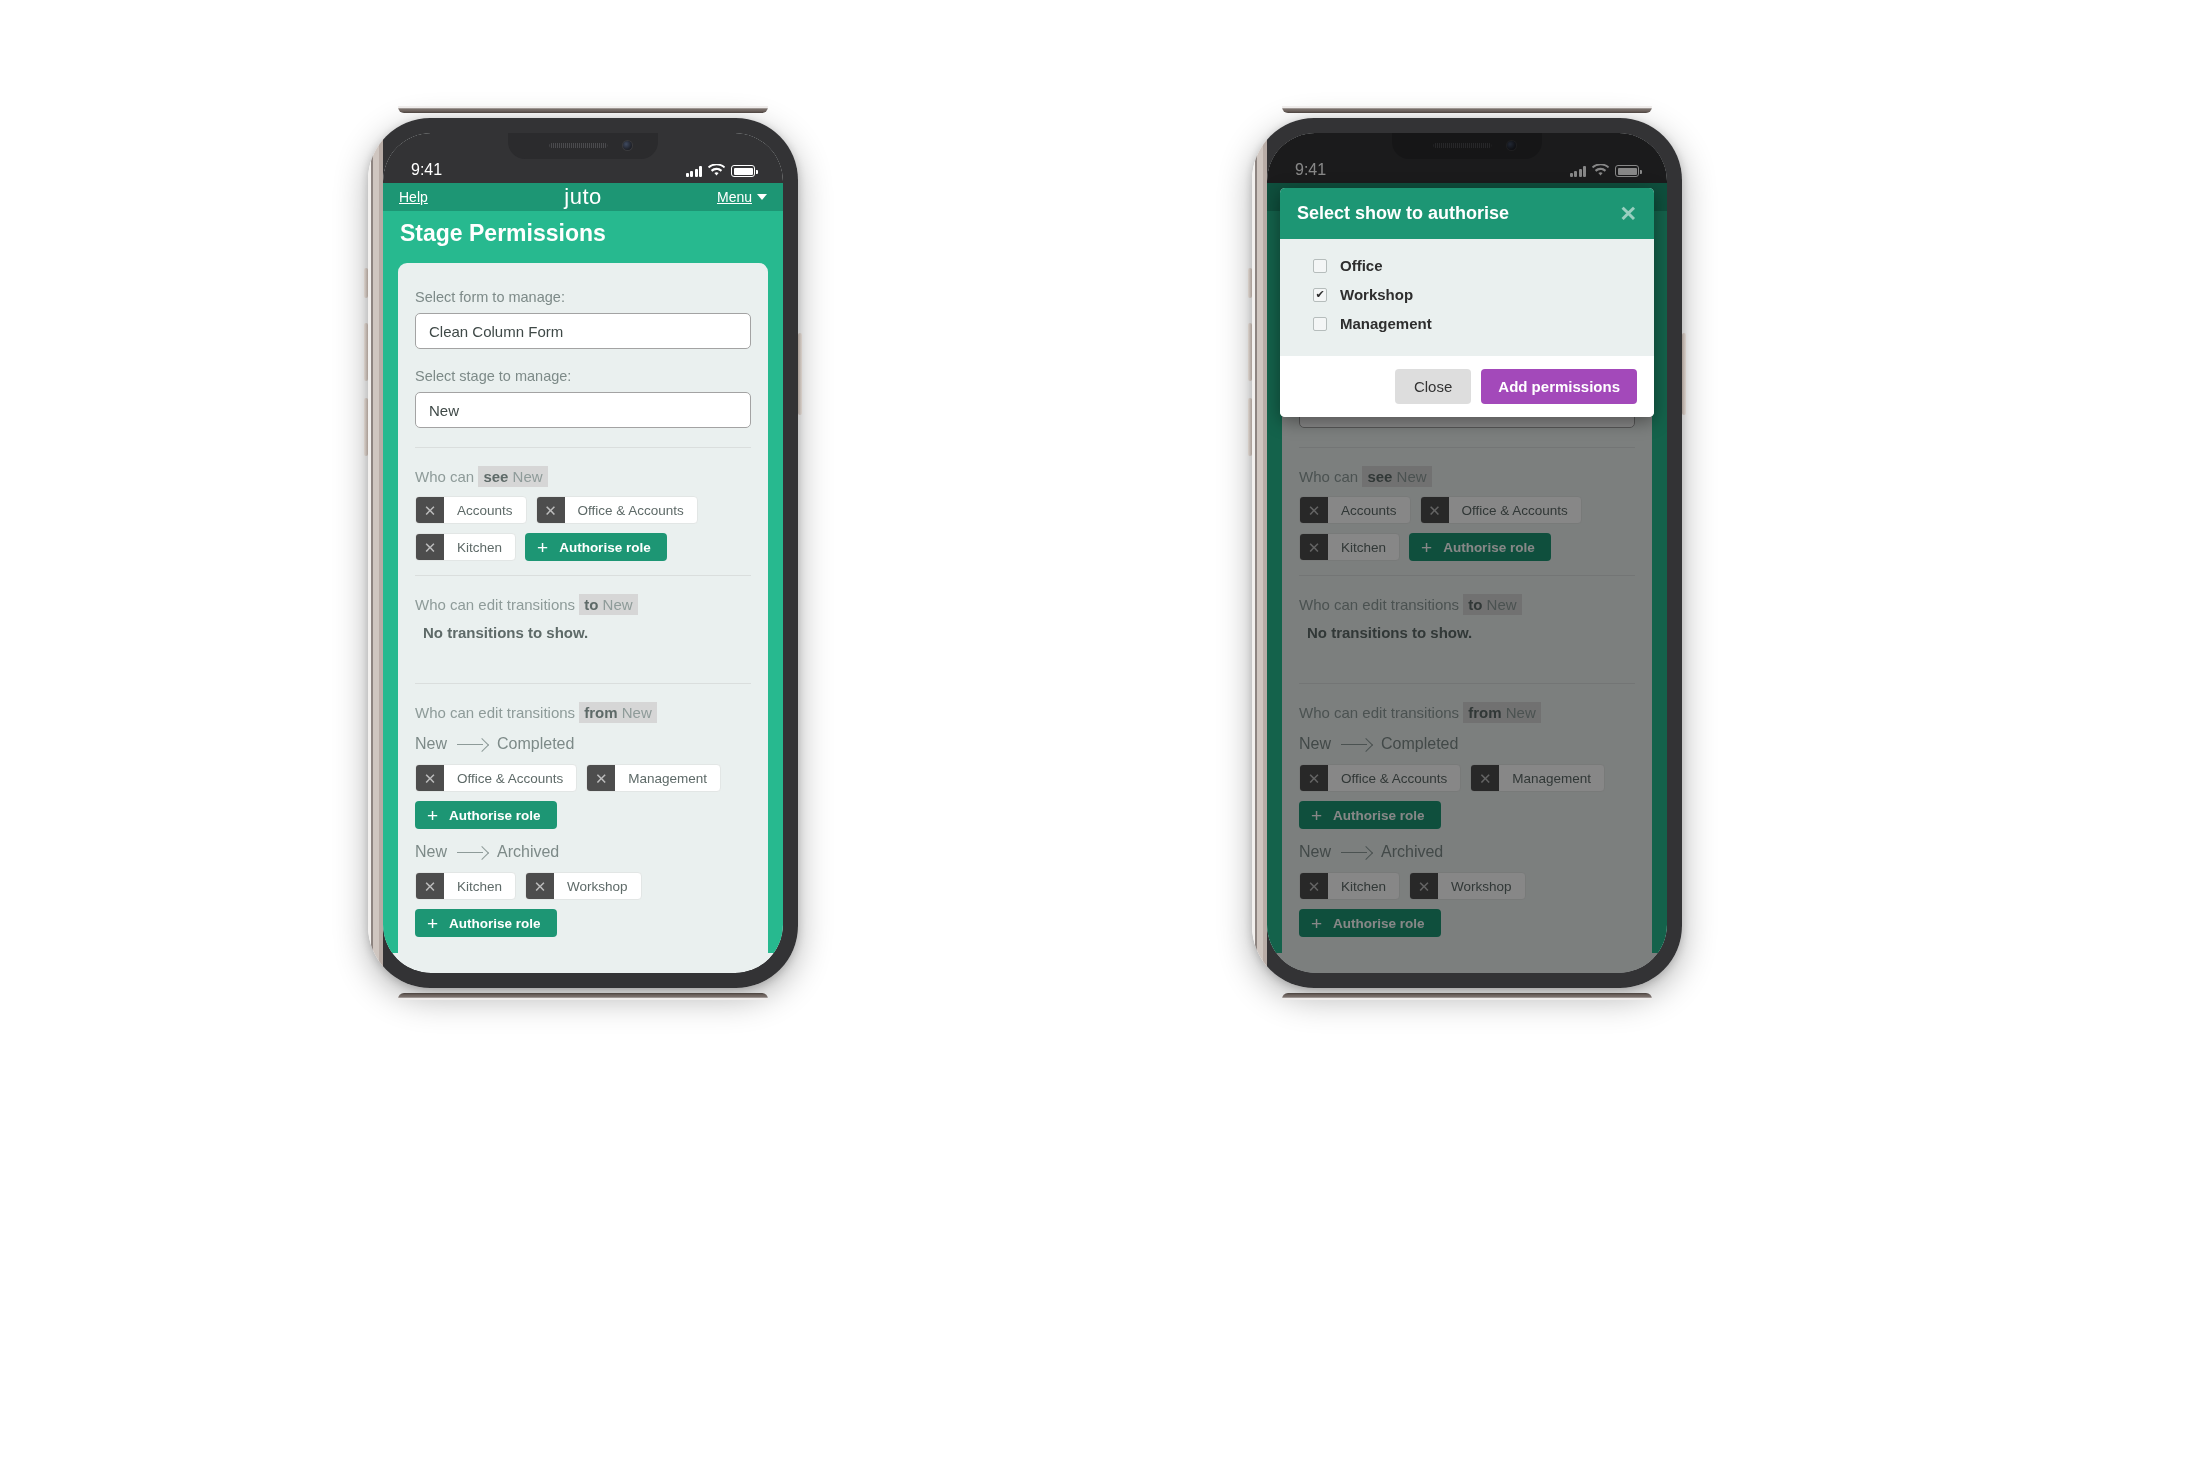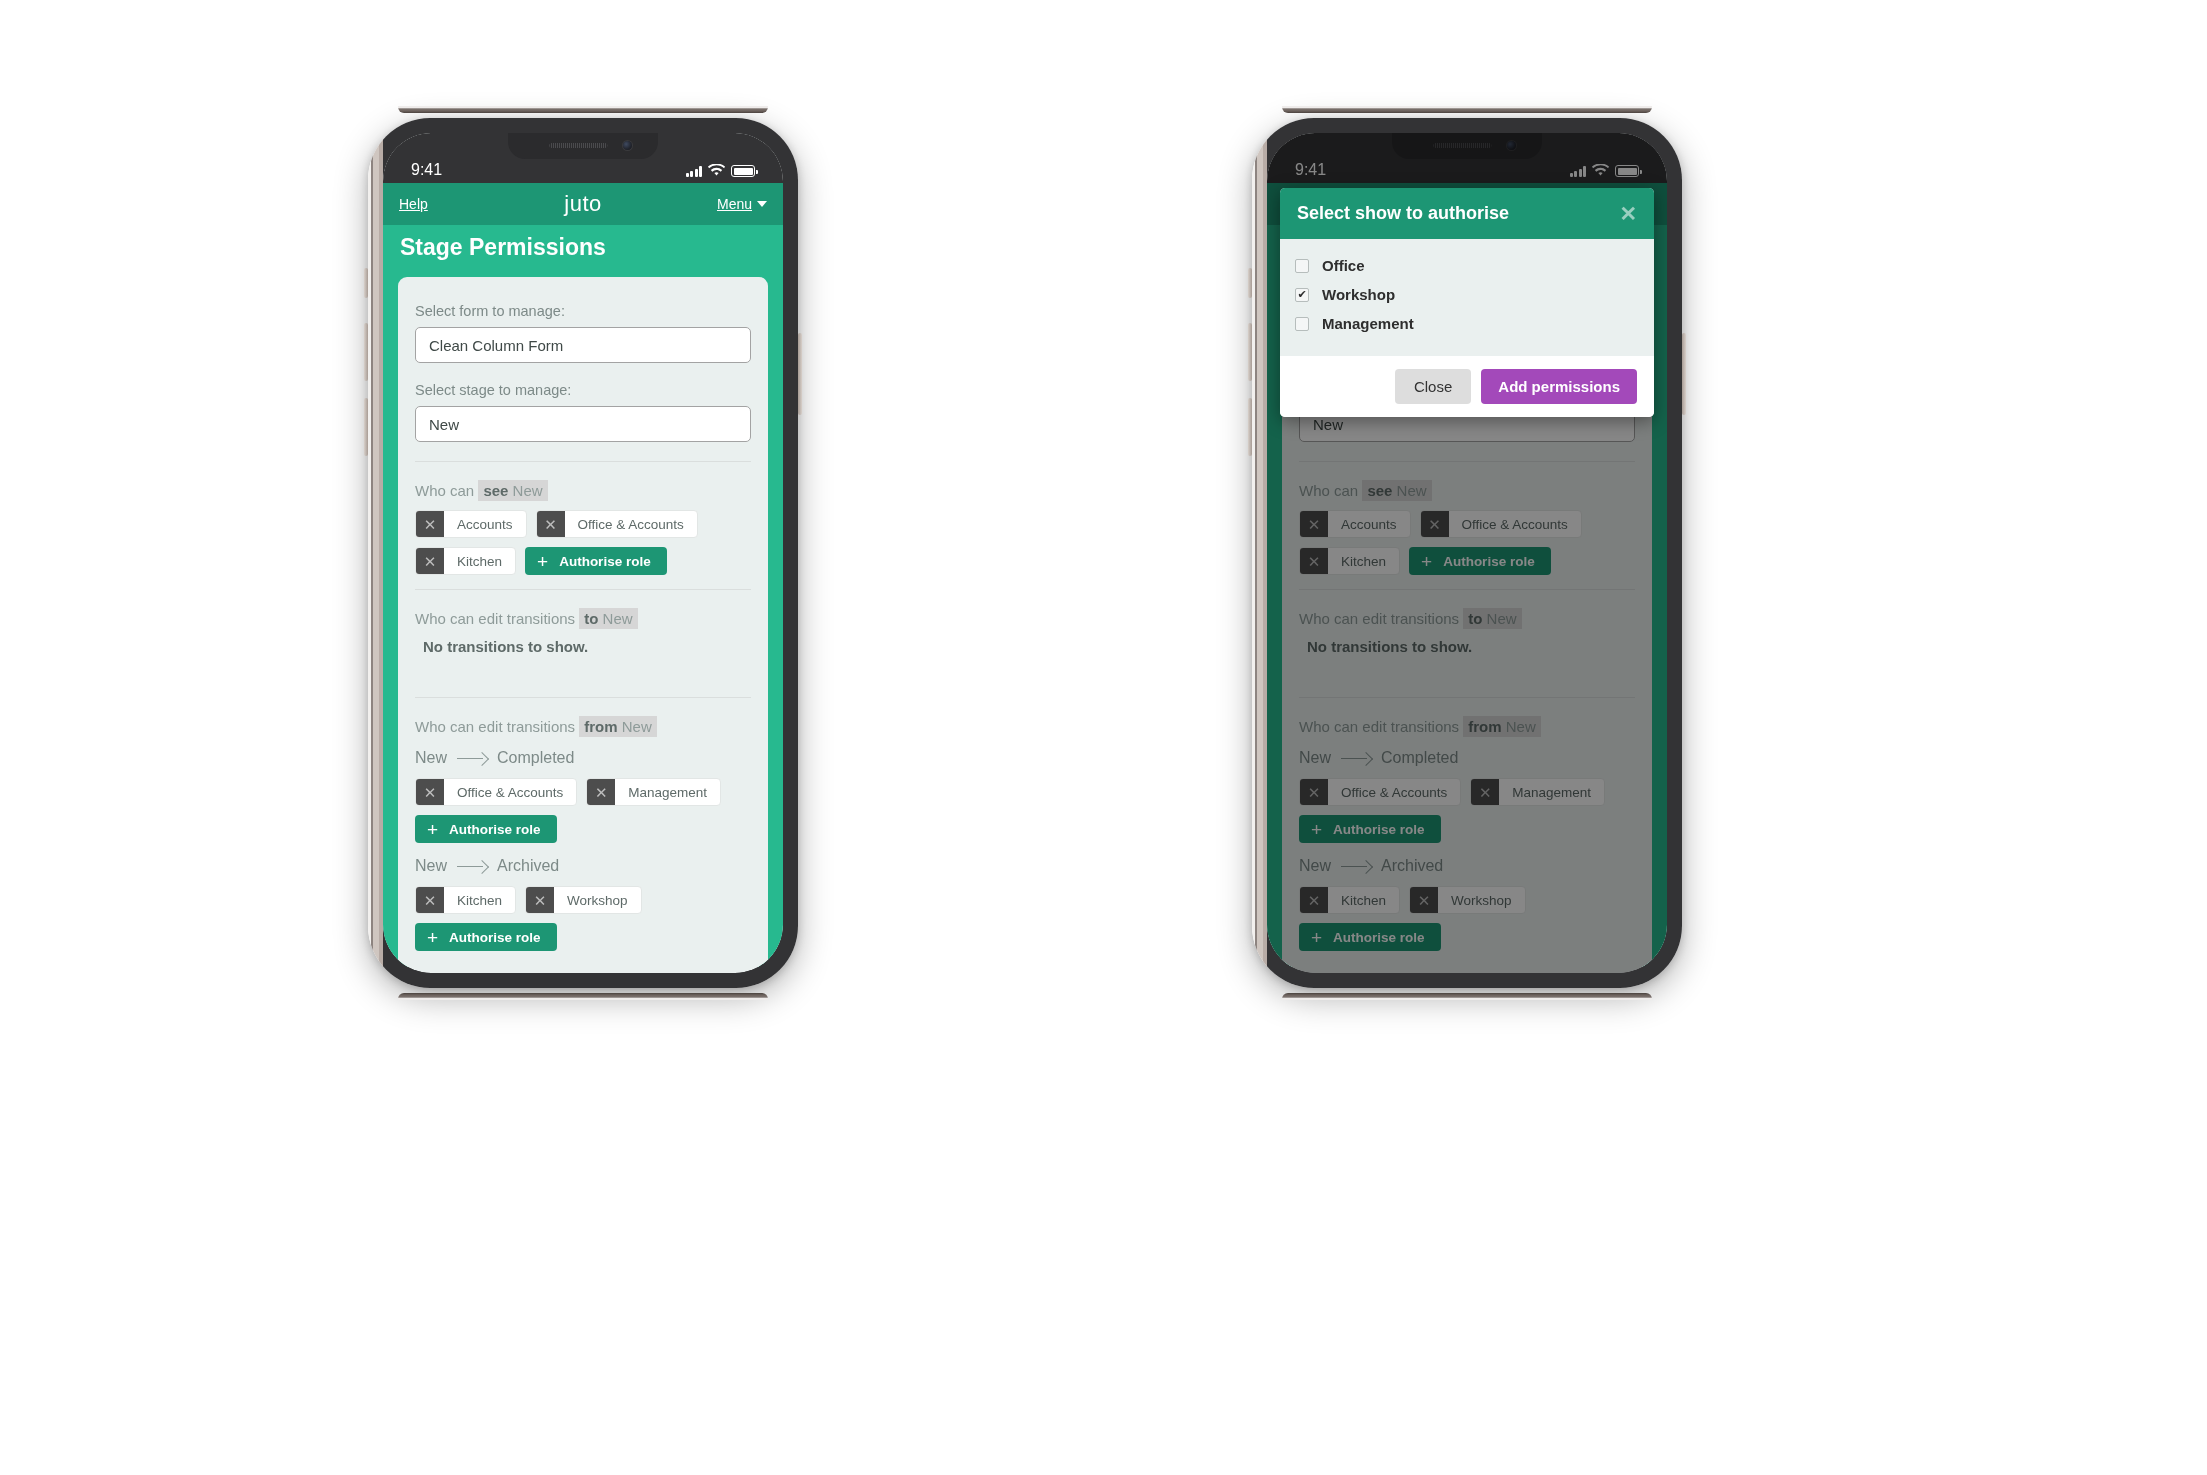--- a/index.html
+++ b/index.html
@@ -112,21 +112,21 @@
     position: relative; padding: 1.5px;
   }
   .battery::after {
     content:''; position:absolute; right:-3.5px; top:3.5px;
     width:2px; height:4px; background:#fff; border-radius:0 1px 1px 0;
   }
   .battery span { display:block; height:100%; width:100%; background:#fff; border-radius:1px; }
 
   
   .appnav {
-    height: 42px; background: #1d9674; color: #fff;
+    height: 28px; background: #1d9674; color: #fff;
     display: flex; align-items: center; justify-content: space-between;
     padding: 0 16px; font-size: 14px;
     position: relative; z-index: 20;
   }
   .appnav .link { text-decoration: underline; cursor: pointer; }
   .brand {
     position: absolute; left: 50%; transform: translateX(-50%);
     font-size: 22px; letter-spacing: .5px; font-weight: 300;
   }
   .menu-wrap { display: flex; align-items: center; gap: 5px; }
@@ -224,21 +224,21 @@
   }
   .modal-head {
     background: #1d9674; color: #fff;
     padding: 15px 17px; font-size: 18px; font-weight: 600;
     display: flex; align-items: center; justify-content: space-between;
   }
   .modal-close {
     font-size: 21px; color: rgba(255,255,255,0.55);
     cursor: pointer; line-height: 1; font-weight: bold;
   }
-  .modal-body { padding: 18px 17px 24px 15px; }
+  .modal-body { padding: 18px 17px 24px 33px; }
   .check-row {
     display: flex; align-items: center; gap: 13px; margin-bottom: 12px;
   }
   .check-row:last-child { margin-bottom: 0; }
   .cb {
     width: 14px; height: 14px; border: 1px solid #b6bdbc;
     border-radius: 2px; background: #f4f6f6;
     display: flex; align-items: center; justify-content: center;
     font-size: 11px; color: #2e2e2e; cursor: pointer; line-height: 1;
   }

